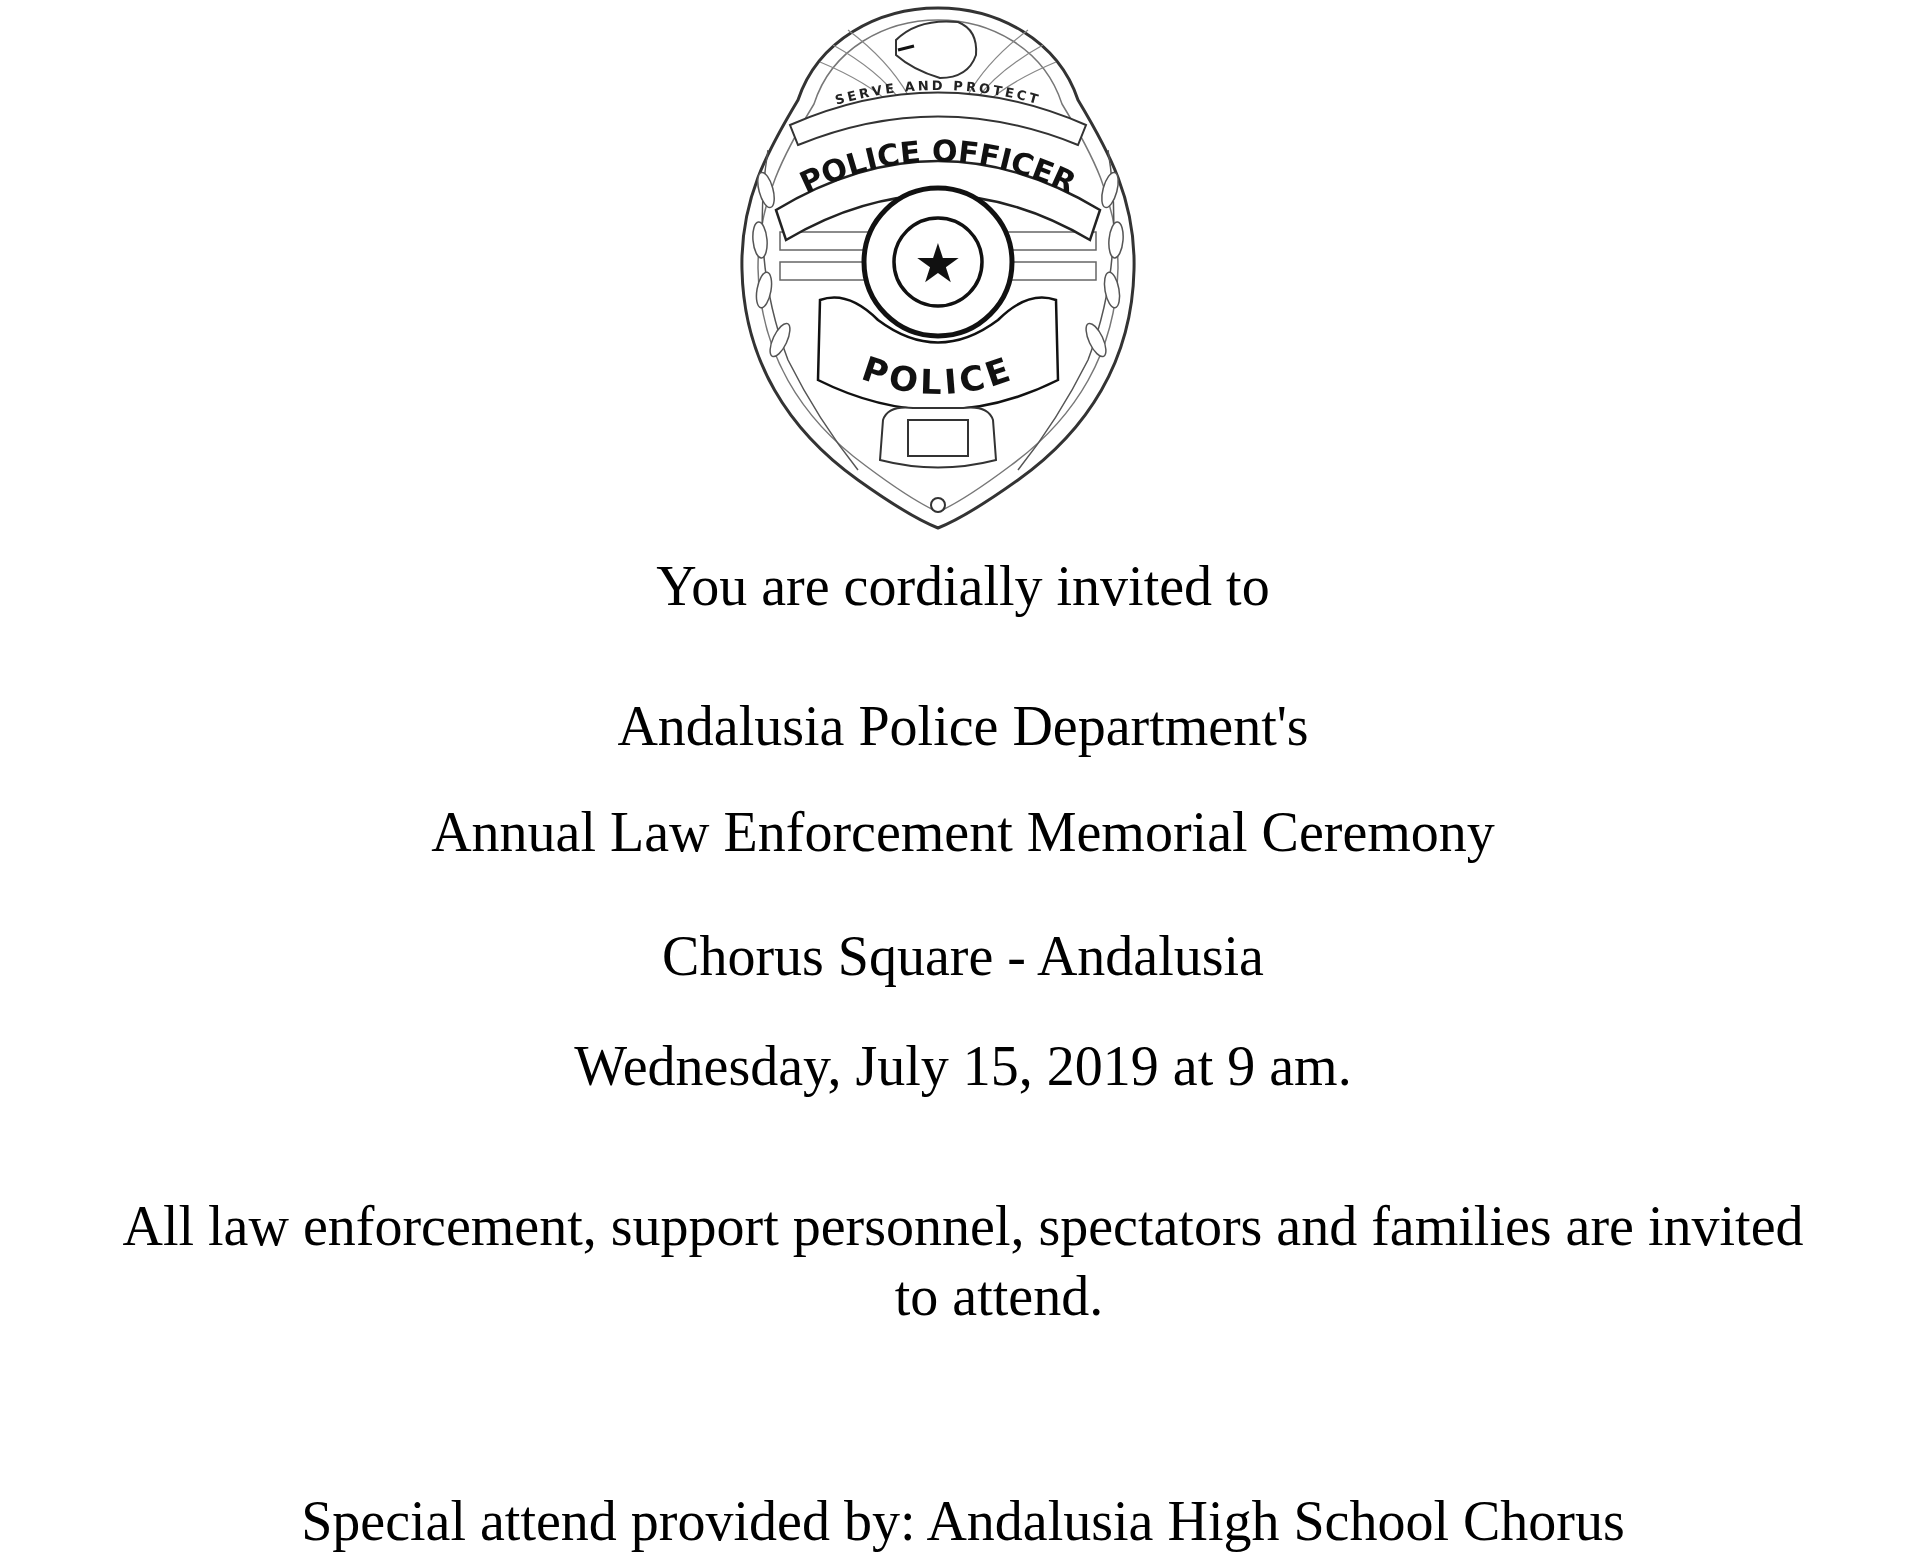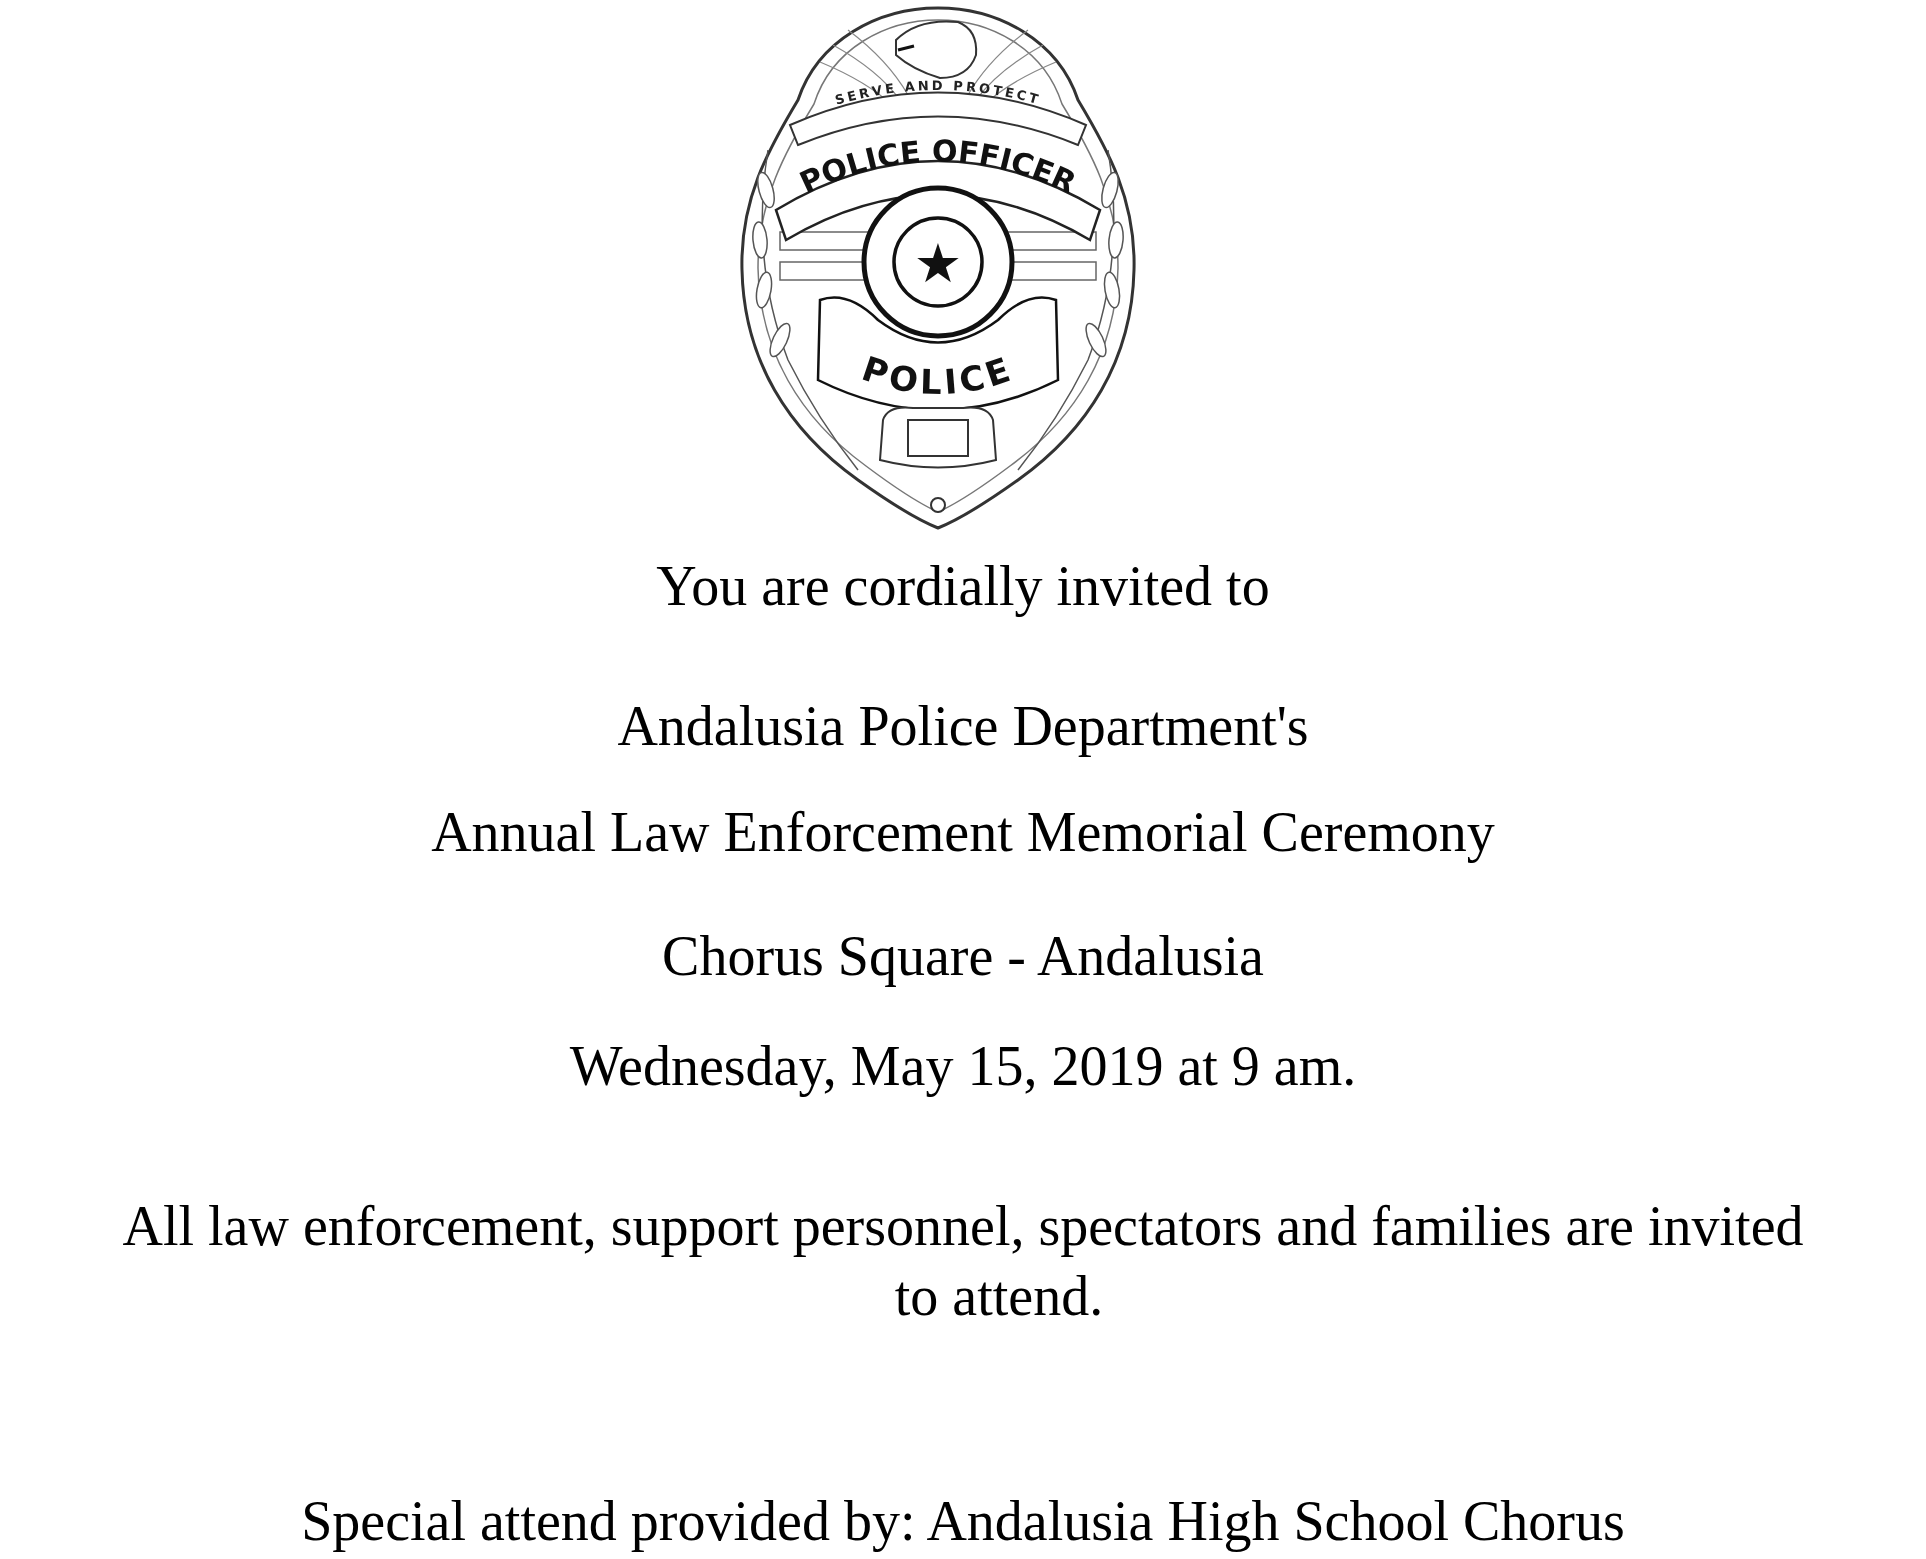--- a/index.html
+++ b/index.html
@@ -75,16 +75,16 @@
 
   <path d="M155,420 Q160,405 185,408 L235,408 Q260,405 265,420 L268,460 Q210,475 152,460 Z" fill="#fff" stroke="#333" stroke-width="2"></path>
   <rect x="180" y="420" width="60" height="36" fill="#fff" stroke="#333" stroke-width="2"></rect>
   <circle cx="210" cy="505" r="7" fill="#fff" stroke="#333" stroke-width="2"></circle>
 </svg>
 
 <div class="line" style="top:558px;">You are cordially invited to</div>
 <div class="line" style="top:698px;">Andalusia Police Department's</div>
 <div class="line" style="top:768px;margin-top:36px;">Annual Law Enforcement Memorial Ceremony</div>
 <div class="line" style="top:928px;">Chorus Square - Andalusia</div>
-<div class="line" style="top:1038px;">Wednesday, May 15, 2019 at 9 am.</div>
+<div class="line" style="top:1038px;">Wednesday, July 15, 2019 at 9 am.</div>
 <div class="line" style="top:1198px;">All law enforcement, support personnel, spectators and families are invited</div>
 <div class="line" style="top:1268px;padding-left:36px;">to attend.</div>
 <div class="line" style="top:1493px;">Special attend provided by: Andalusia High School Chorus</div>
 
 </body></html>

